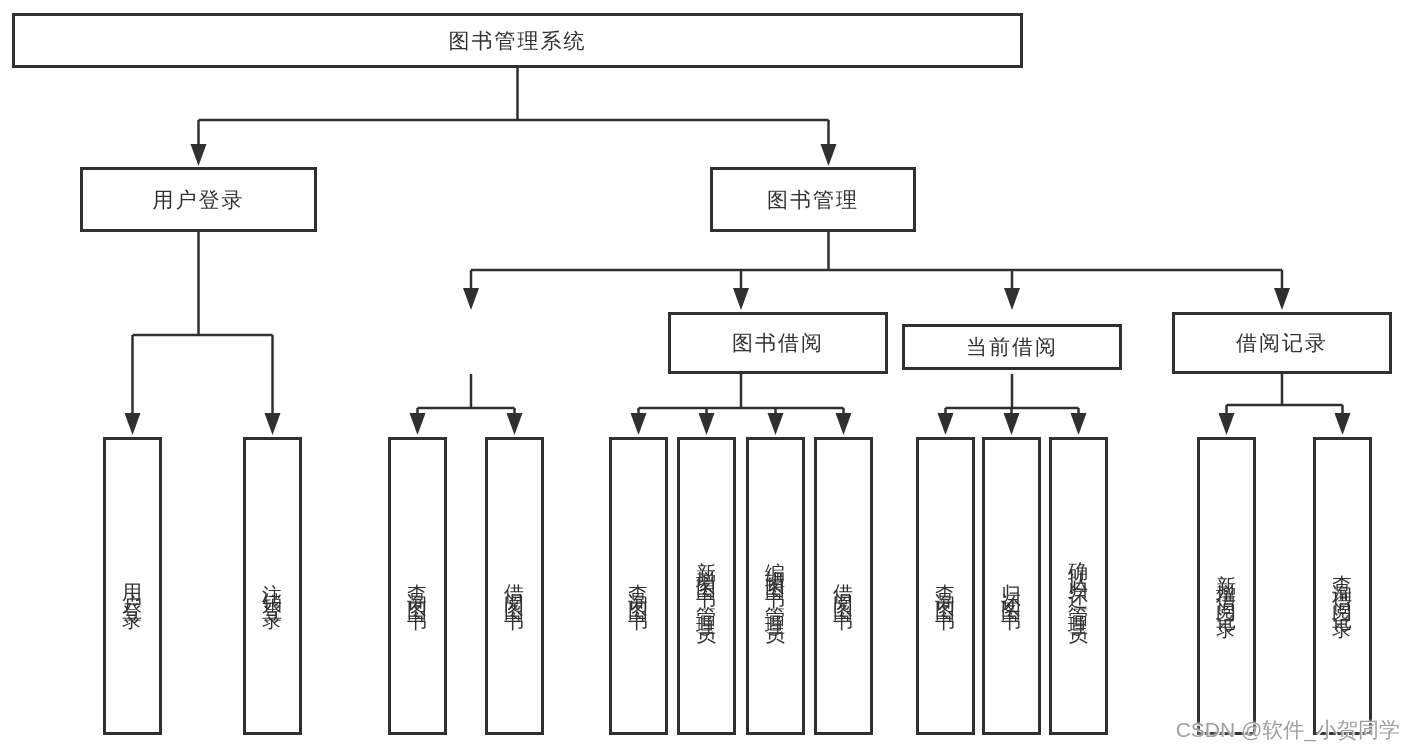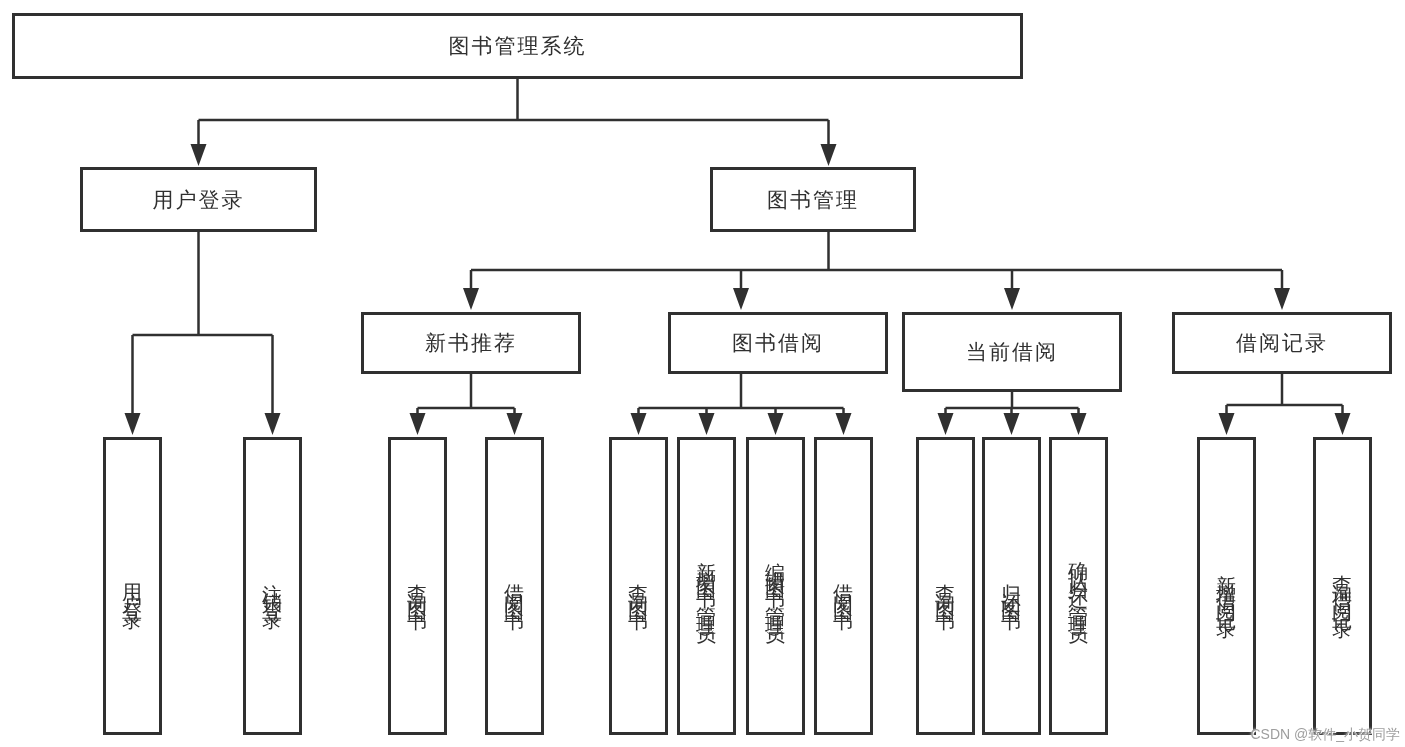--- a/index.html
+++ b/index.html
@@ -43,21 +43,21 @@
     writing-mode: vertical-rl;
     font-size: 20px;
     letter-spacing: 9px;
     line-height: 1;
     white-space: normal;
   }
   .watermark {
     position: absolute;
     right: 5px;
     bottom: 3px;
-    font-size: 14px;
+    font-size: 21px;
     color: #9e9e9e;
     text-shadow: 0 0 3px #ffffff, 1px 1px 0 #ffffff;
     z-index: 5;
     white-space: nowrap;
   }
 </style>
 </head>
 <body>
 
 <div class="canvas">
@@ -86,38 +86,35 @@
     <g>
       <path d="M1012 374 V408 M945.5 408 H1078.5 M945.5 408 V416 M1011.5 408 V416 M1078.5 408 V416" fill="none" stroke="#303030" stroke-width="2.5"></path>
       <path d="M937.5 413 h16 L945.5 435 Z M1003.5 413 h16 L1011.5 435 Z M1070.5 413 h16 L1078.5 435 Z" fill="#303030"></path>
     </g>
     <g>
       <path d="M1282 374 V405 M1226.5 405 H1342.5 M1226.5 405 V416 M1342.5 405 V416" fill="none" stroke="#303030" stroke-width="2.5"></path>
       <path d="M1218.5 413 h16 L1226.5 435 Z M1334.5 413 h16 L1342.5 435 Z" fill="#303030"></path>
     </g>
   </svg>
 
-  <div class="box" style="left:12px; top:13px; width:1011px; height:66px">
+  <div class="box" style="left:12px; top:13px; width:1011px; height:55px">
     <span class="lbl">图书管理系统</span>
   </div>
 
   <div class="box" style="left:80px; top:167px; width:237px; height:65px">
     <span class="lbl">用户登录</span>
   </div>
   <div class="box" style="left:710px; top:167px; width:206px; height:65px">
     <span class="lbl">图书管理</span>
   </div>
 
-  <div class="box" style="left:361px; top:312px; width:220px; height:62px">
-    <span class="lbl">新书推荐</span>
-  </div>
   <div class="box" style="left:668px; top:312px; width:220px; height:62px">
     <span class="lbl">图书借阅</span>
   </div>
-  <div class="box" style="left:902px; top:312px; width:220px; height:80px">
+  <div class="box" style="left:902px; top:324px; width:220px; height:46px">
     <span class="lbl">当前借阅</span>
   </div>
   <div class="box" style="left:1172px; top:312px; width:220px; height:62px">
     <span class="lbl">借阅记录</span>
   </div>
 
   <div class="box leaf" style="left:103px; top:437px; width:59px; height:298px">
     <span class="lbl">用户登录</span>
   </div>
   <div class="box leaf" style="left:243px; top:437px; width:59px; height:298px">

